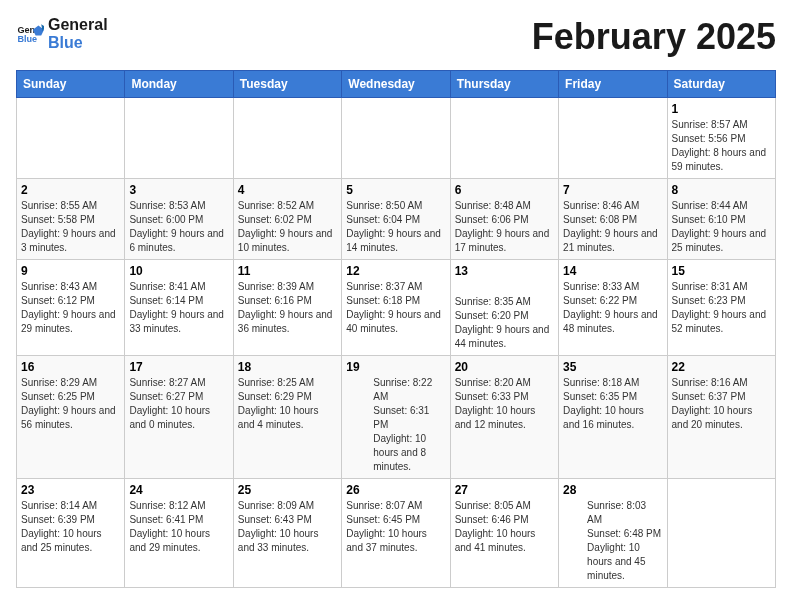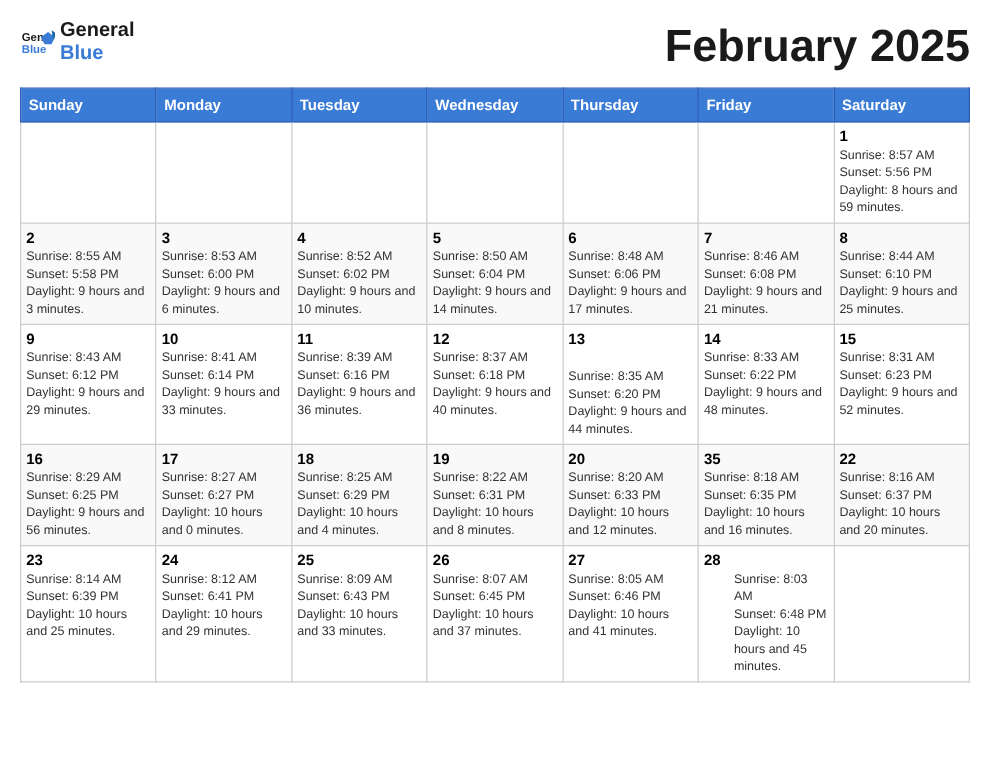--- a/index.html
+++ b/index.html
@@ -227,21 +227,21 @@
 Daylight: 10 hours and 0 minutes.</div>
         </td>
         <td>
           <span class="day-number">18</span>
           <div class="day-info" style="white-space: pre-line;">Sunrise: 8:25 AM
 Sunset: 6:29 PM
 Daylight: 10 hours and 4 minutes.</div>
         </td>
         <td>
           <span class="day-number">19</span>
-          <div class="day-info" style="white-space: pre-line;">Sunrise: 8:22 AM
+          <div class="day-info" style="white-space: pre-line; margin-left: 27px;">Sunrise: 8:22 AM
 Sunset: 6:31 PM
 Daylight: 10 hours and 8 minutes.</div>
         </td>
         <td>
           <span class="day-number">20</span>
           <div class="day-info" style="white-space: pre-line;">Sunrise: 8:20 AM
 Sunset: 6:33 PM
 Daylight: 10 hours and 12 minutes.</div>
         </td>
         <td>

